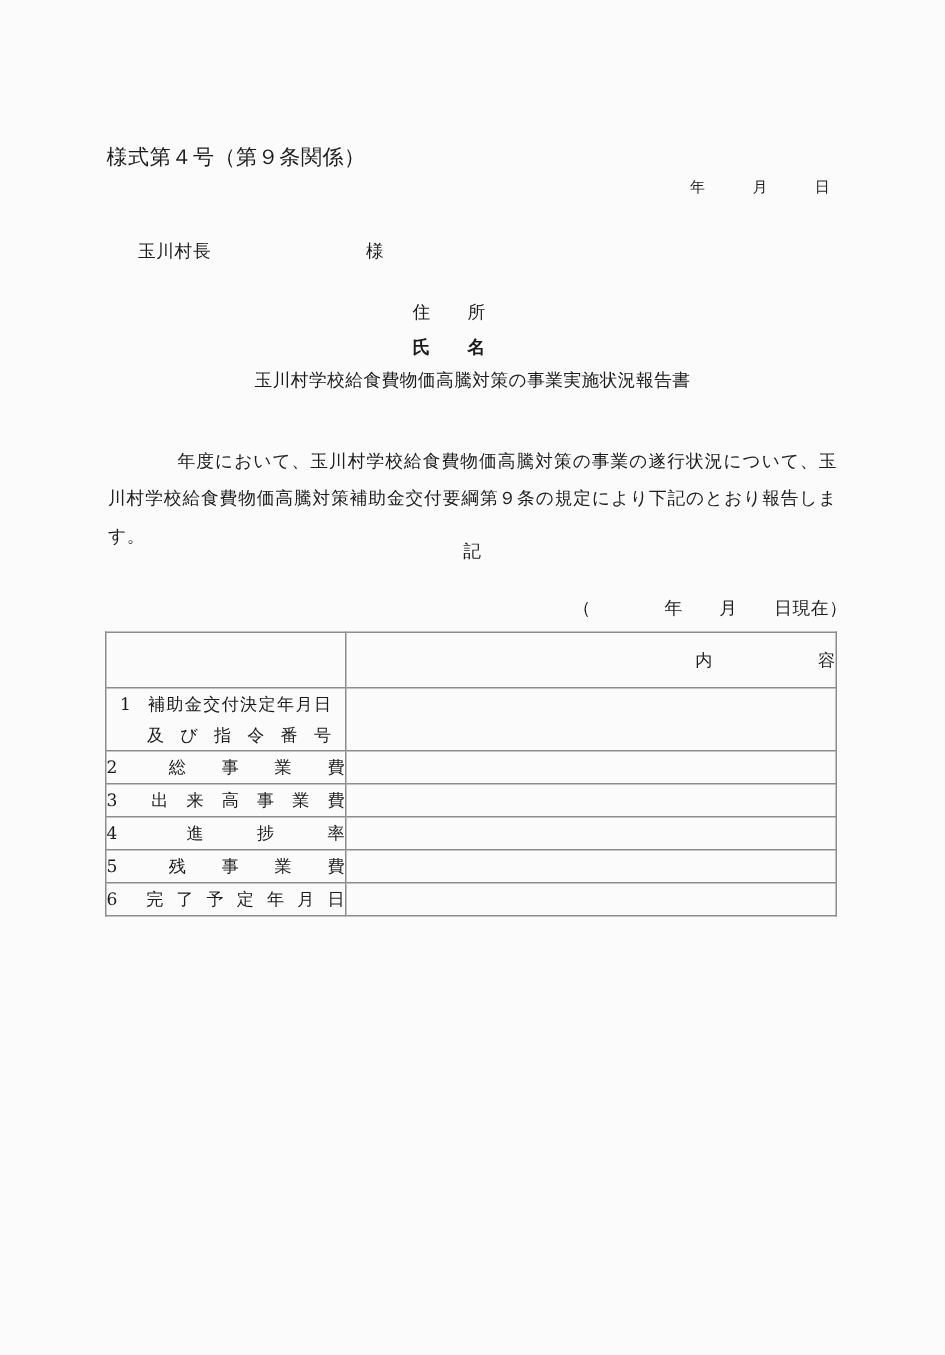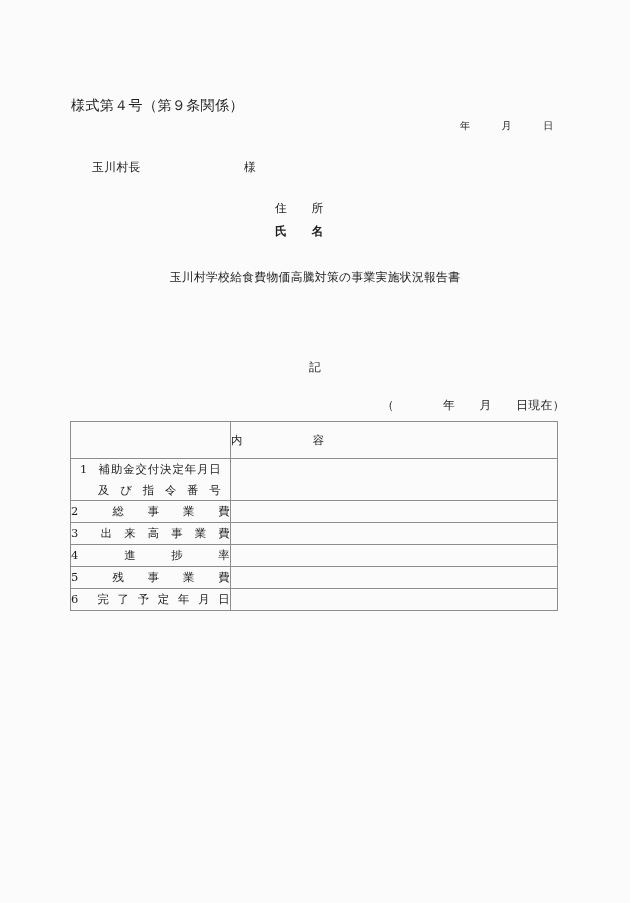--- a/index.html
+++ b/index.html
@@ -67,21 +67,21 @@
     left: 275px;
     top: 226px;
     font-size: 11.8px;
     font-weight: bold;
   }
 
   
   #doc-title {
     left: 0;
     right: 0;
-    top: 272px;
+    top: 248px;
     text-align: center;
     font-size: 11.8px;
     letter-spacing: 0.3px;
   }
 
   
   .body-para {
     position: absolute;
     left: 72px;
     top: 295px;
@@ -132,21 +132,21 @@
     letter-spacing: 0.3px;
     vertical-align: middle;
   }
   col.c-label { width: 160px; }
   col.c-value { width: 327px; }
 
   
   .hdr-blank { height: 36px; }
   .hdr-content {
     height: 36px;
-    text-align: left;
+    text-align: right;
   }
   .hdr-content .spread-wide {
     display: inline-block;
   }
 
   
   td.label {
     height: 21px;
     padding: 0 9px 0 9px;
   }
@@ -218,20 +218,23 @@
   <div class="t" id="date-line">年　　　月　　　日</div>
 
   <div class="t" id="addressee">玉川村長</div>
   <div class="t" id="addressee-honorific">様</div>
 
   <div class="t" id="applicant-address">住　　所</div>
   <div class="t" id="applicant-name">氏　　名</div>
 
   <div class="t" id="doc-title">玉川村学校給食費物価高騰対策の事業実施状況報告書</div>
 
+  <div class="body-para">
+    <span class="indent"></span><span>年度において、玉川村学校給食費物価高騰対策の事業の遂行状況について、玉</span><span>川村学校給食費物価高騰対策補助金交付要綱第９条の規定により下記のとおり報告します。</span>
+  </div>
 
   <div class="t" id="ki-marker">記</div>
 
   <div class="t" id="asof-line">（　　　　年　　月　　日現在）</div>
 
   <div class="tbl-wrap">
     <table class="report">
       <colgroup>
         <col class="c-label">
         <col class="c-value">

